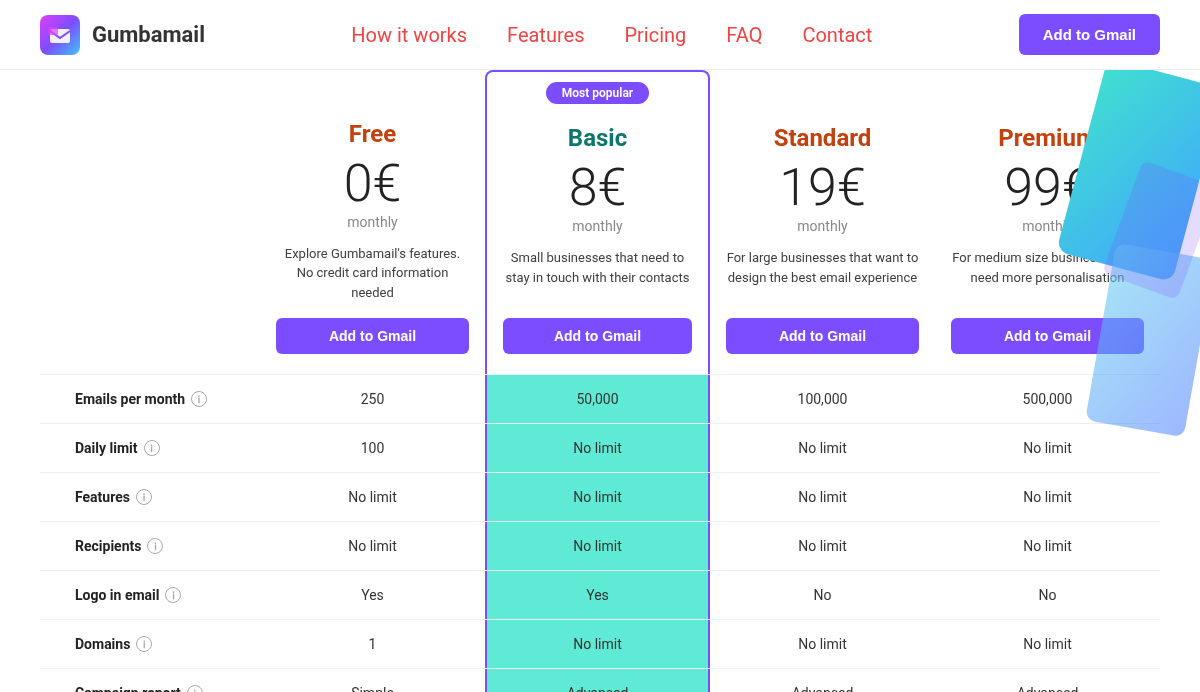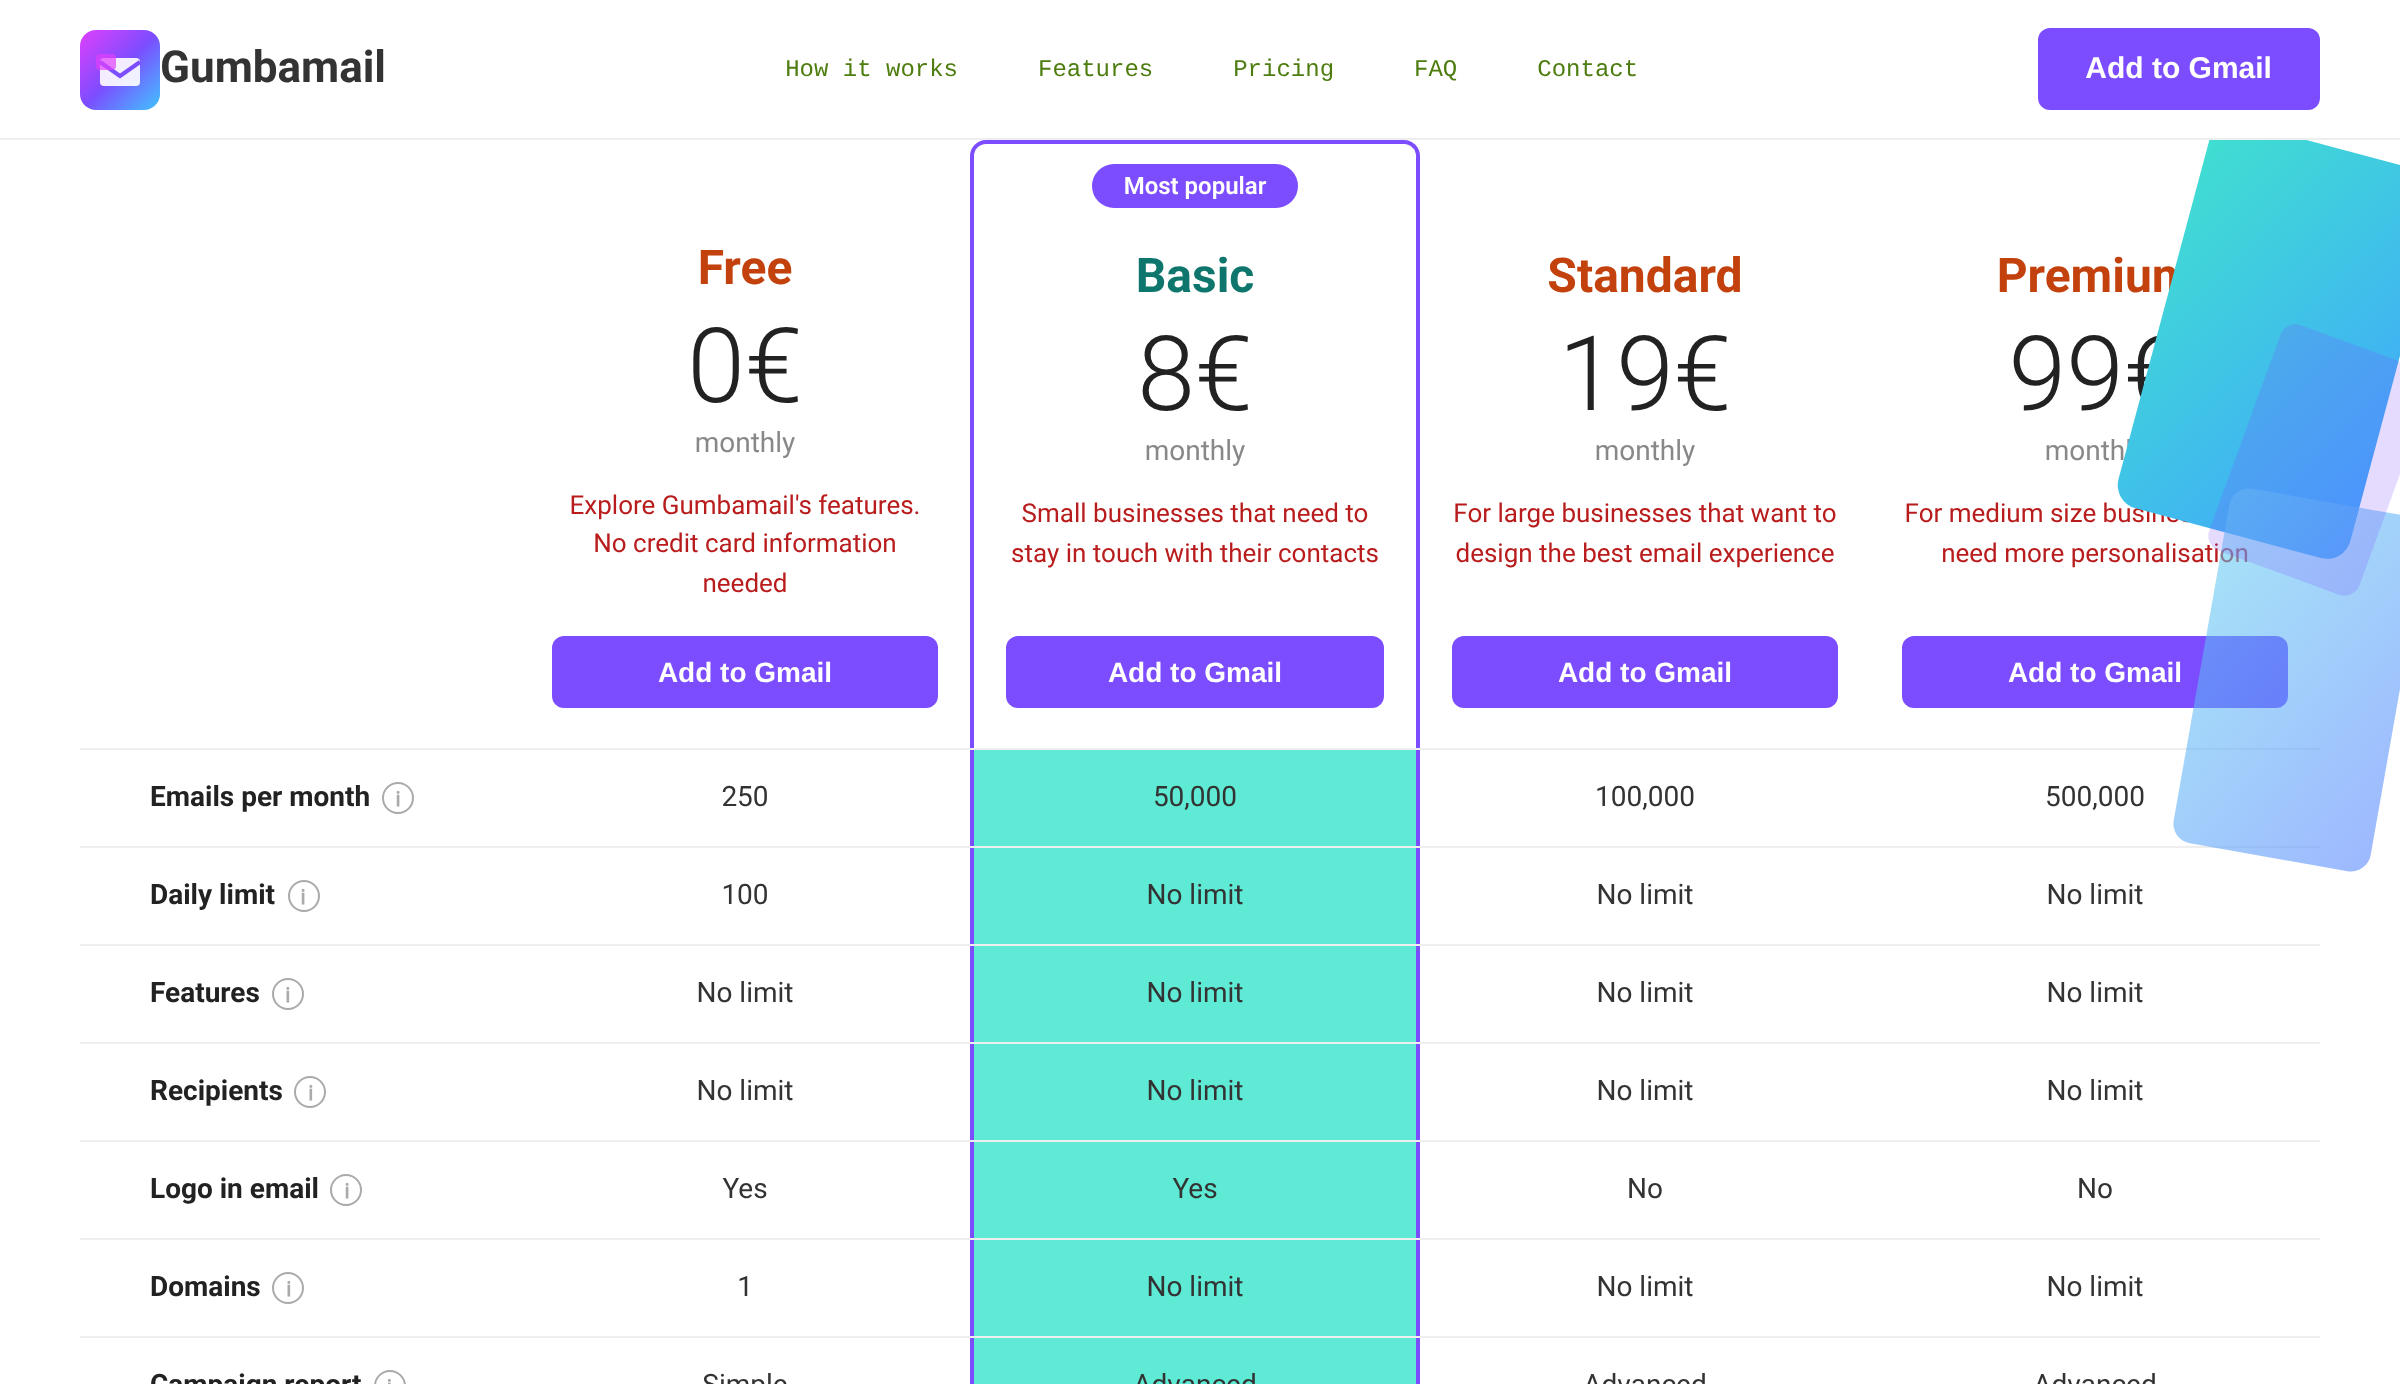--- a/index.html
+++ b/index.html
@@ -10,21 +10,21 @@
       display: flex;
       align-items: center;
       justify-content: space-between;
       padding: 0 40px;
       height: 70px;
       border-bottom: 1px solid #eee;
     }
     .logo {
       display: flex;
       align-items: center;
-      gap: 0;
+      gap: 12px;
       font-size: 22px;
       font-weight: 700;
       color: #333;
     }
     .logo-icon {
       width: 40px;
       height: 40px;
       background: linear-gradient(135deg, #e040fb, #7c4dff, #40c4ff);
       border-radius: 8px;
       display: flex;
@@ -34,23 +34,22 @@
       font-size: 16px;
       font-weight: bold;
     }
     nav {
       display: flex;
       align-items: center;
       gap: 40px;
     }
     nav a {
       text-decoration: none;
-      color: #4d7c0f;
-      font-size: 12px;
-      font-family: Liberation Mono, monospace;
+      color: #ef4444;
+      font-size: 20px;
     }
     .add-gmail-btn {
       background: #7c4dff;
       color: white;
       border: none;
       padding: 12px 24px;
       border-radius: 6px;
       font-size: 15px;
       font-weight: 600;
       cursor: pointer;
@@ -105,21 +104,21 @@
     }
 
     .plan-period {
       color: #888;
       font-size: 14px;
       margin-bottom: 14px;
     }
 
     .plan-description {
       font-size: 13px;
-      color: #b91c1c;
+      color: #404040;
       min-height: 54px;
       margin-bottom: 16px;
       line-height: 1.5;
     }
 
     .plan-btn {
       background: #7c4dff;
       color: white;
       border: none;
       padding: 10px 20px;

